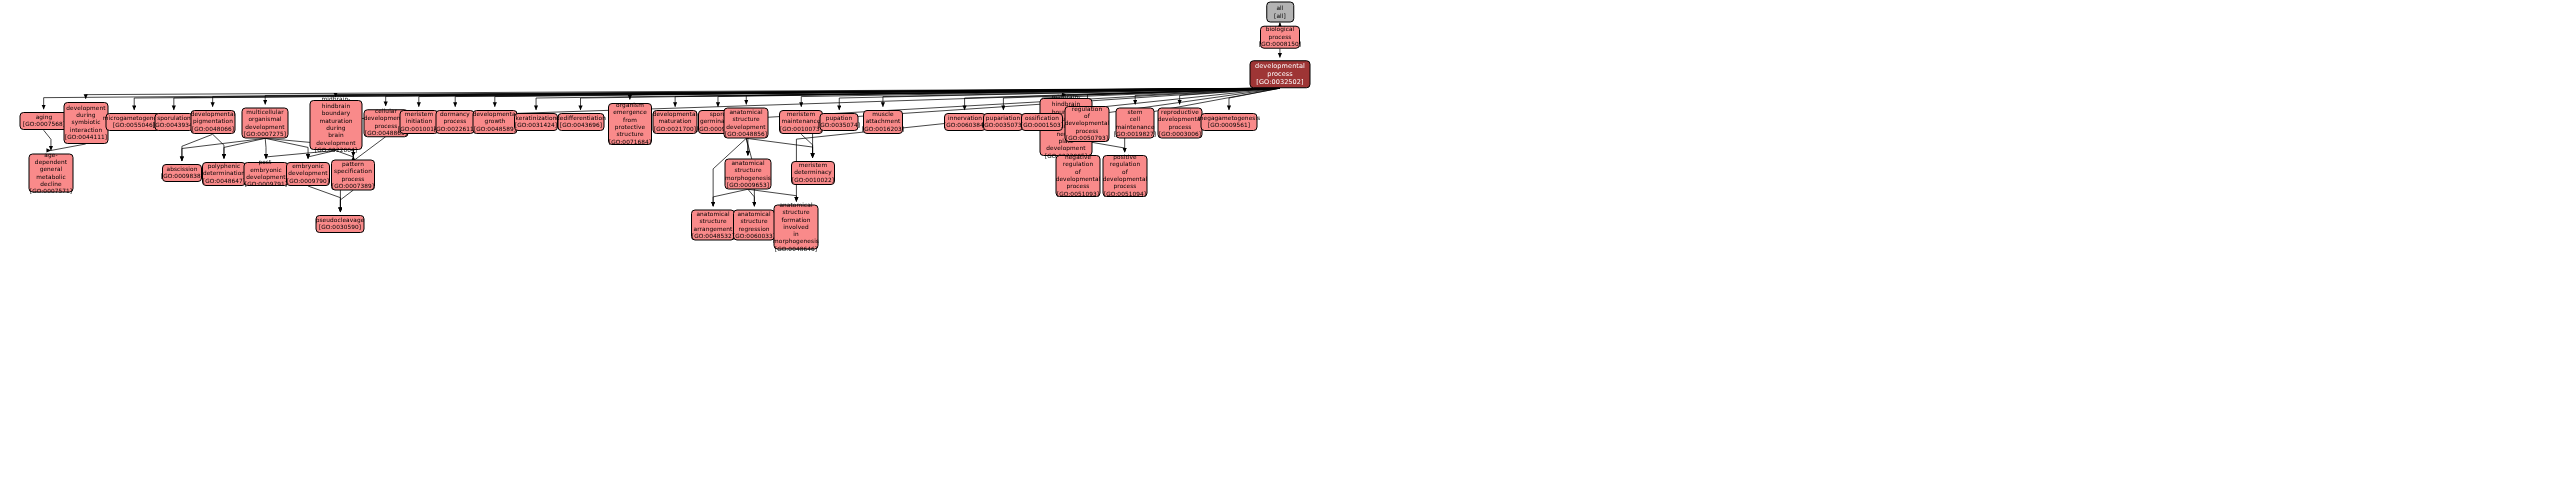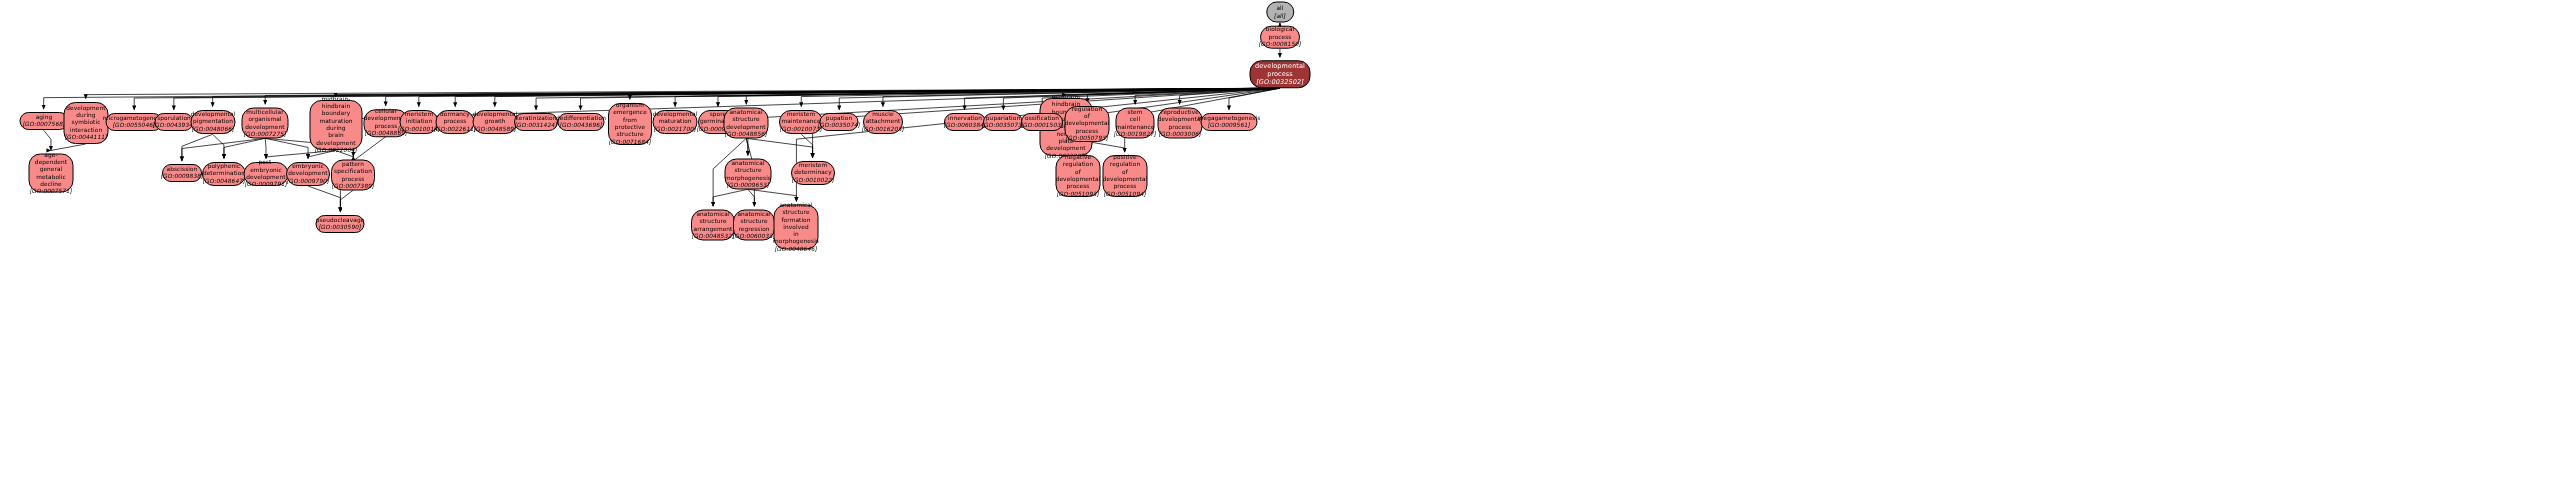--- a/index.html
+++ b/index.html
@@ -15,34 +15,34 @@
   #edges{position:absolute;left:0;top:0;width:2576px;height:499px;pointer-events:none;}
   .node{
     position:absolute;
     box-sizing:border-box;
     display:flex;
     flex-direction:column;
     align-items:center;
     justify-content:center;
     text-align:center;
     border:0.8px solid #000000;
-    border-radius:12px;
+    border-radius:4px;
     background:#f98a8a;
     color:#000000;
     font-size:5.8px;
     line-height:7.3px;
     letter-spacing:0.1px;
     padding:1.6px 2.4px;
     transform:translate(-50%,-50%);
     white-space:pre-line;
     z-index:5;
   }
   .node.root-all{background:#b3b3b3;color:#000000;}
   .node.focus{background:#9e3535;color:#ffffff;border-color:#000000;font-size:6.5px;line-height:8px;}
-  .node .nid{display:block;font-style:italic;}
+  .node .nid{display:block;}
 </style>
 </head>
 <body>
 
 <div id="canvas">
   <svg id="edges" xmlns="http://www.w3.org/2000/svg" viewBox="0 0 3186 617" width="2576" height="499">
     <defs>
       <marker id="arrow" markerWidth="7" markerHeight="7" refX="5.6" refY="2.6" orient="auto" markerUnits="userSpaceOnUse">
         <path d="M0,0 L6,2.6 L0,5.2 z" fill="#000000"></path>
       </marker>

